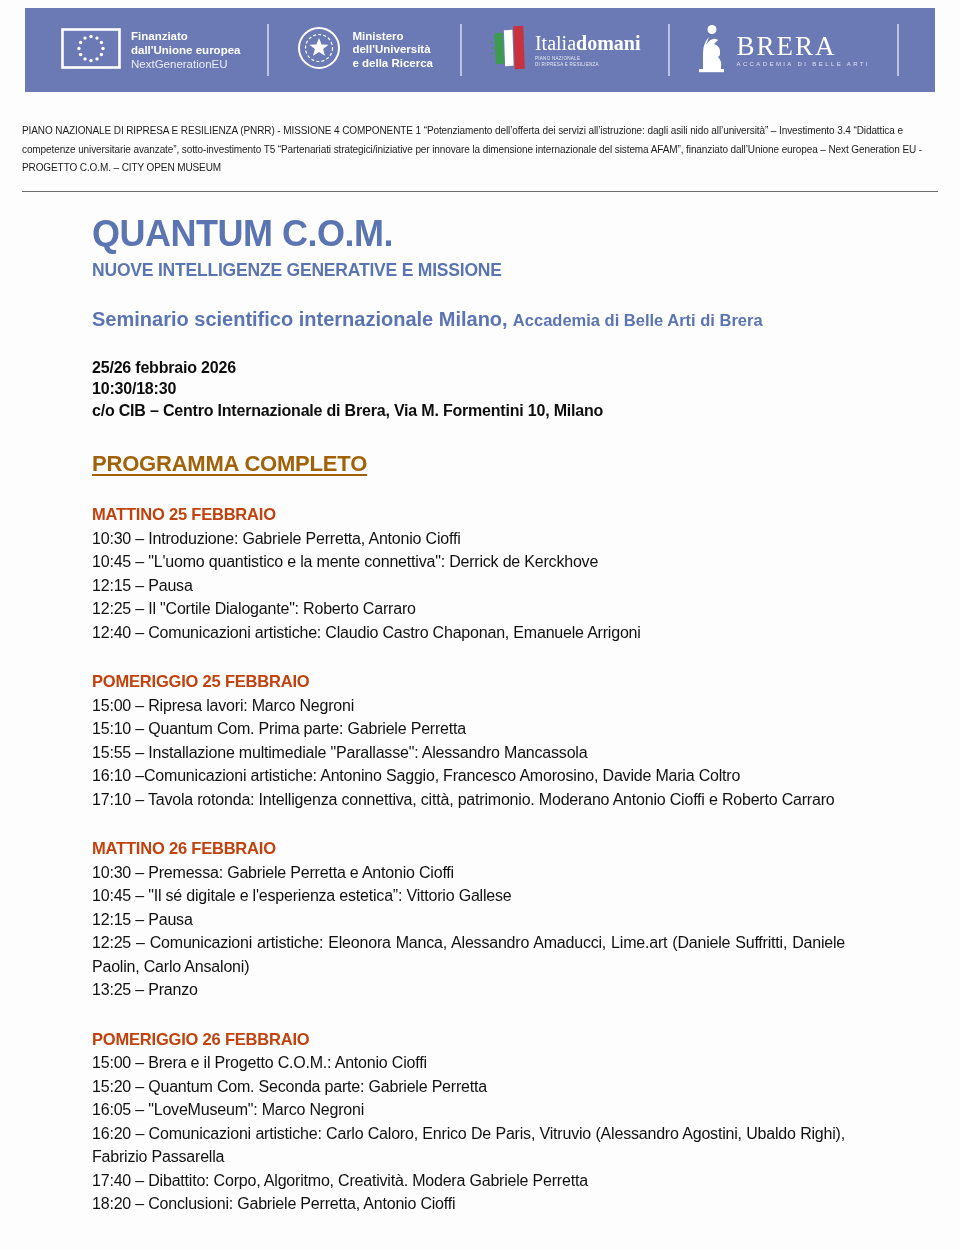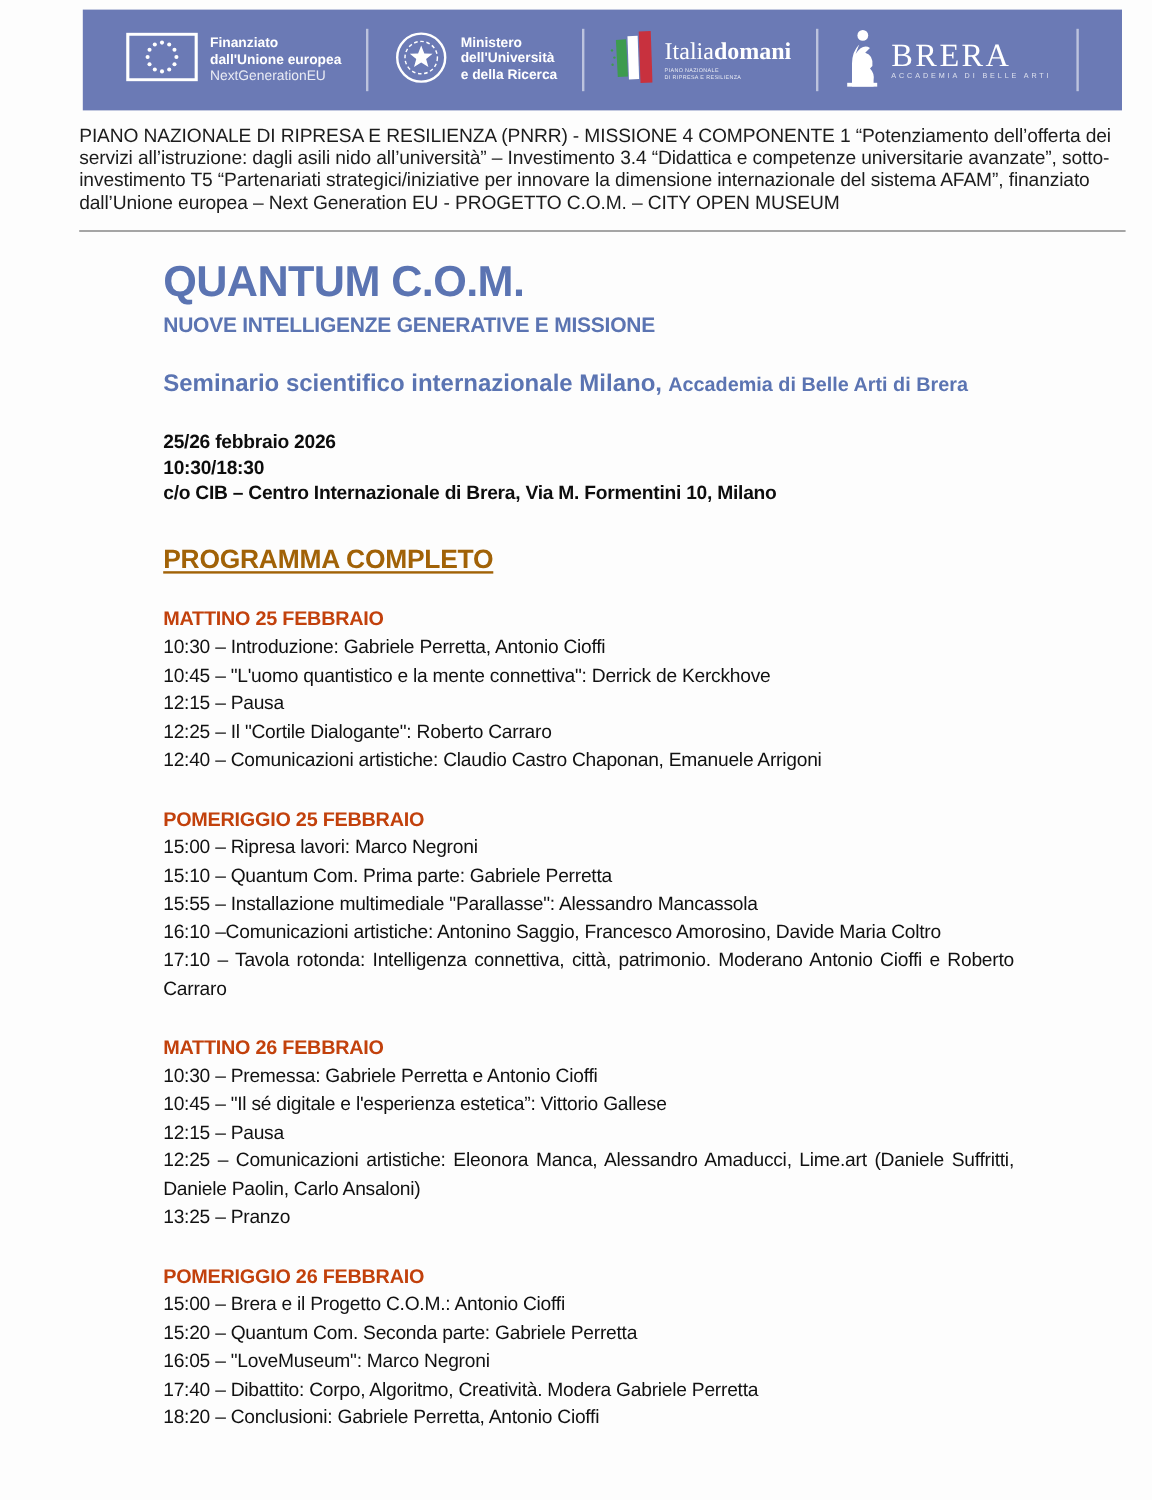--- a/index.html
+++ b/index.html
@@ -1,20 +1,20 @@
 <!DOCTYPE html>
 <html><head>
 <meta charset="utf-8">
 <style>
   * { margin:0; padding:0; box-sizing:border-box; }
   html,body { background:#ffffff; }
   .page {
     position:relative; width:960px; height:1250px; margin:0 auto;
     background:#fdfdfd; overflow:hidden;
-    font-family:"Liberation Sans", sans-serif; color:#141414;padding-left:44px;
+    font-family:"Liberation Sans", sans-serif; color:#141414;
   }
 
   
   .banner {
     margin:8px 25px 0 25px; height:84px; background:#6b7ab5;
     display:flex; align-items:center; justify-content:space-between;
     padding:0 36px;
   }
   .logo-group { display:flex; align-items:center; gap:10px; color:#fff; }
   .v-sep { width:2px; height:52px; background:rgba(255,255,255,.55); flex:0 0 auto; }
@@ -30,21 +30,21 @@
 
   .brera-text .brera-title { font-family:"Liberation Serif", serif; font-size:27px; line-height:26px; letter-spacing:2px; }
   .brera-text .brera-sub { font-size:6px; letter-spacing:2.4px; color:rgba(255,255,255,.78); margin-top:2px; }
 
   .com-text { font-size:18.5px; font-weight:bold; line-height:16.5px; letter-spacing:-0.3px; }
   .com-text .open { font-style:italic; }
   .com-text .museum { color:#0f1727; display:block; }
 
   
   .disclaimer {
-    margin:13px 22px 0 22px; font-size:16px; line-height:18.6px;
+    margin:30px 22px 0 22px; font-size:10px; line-height:18.6px;
     color:#1c1c1c; letter-spacing:-0.1px;
   }
   .rule { border:none; border-top:1.5px solid #6d6d6d; margin:13px 22px 0 22px; }
 
   
   .content { margin:0 115px 0 92px; }
   .title { margin-top:21px; font-size:36px; font-weight:bold; letter-spacing:-0.5px; color:#5b74b2; }
   .subtitle { margin-top:5px; font-size:17.5px; font-weight:bold; letter-spacing:-0.2px; color:#5b74b2; }
   .seminar { margin-top:27px; color:#5b74b2; font-weight:bold; }
   .seminar .main { font-size:20px; }
@@ -203,18 +203,19 @@
       <p>12:15 – Pausa</p>
       <p class="j">12:25 – Comunicazioni artistiche: Eleonora Manca, Alessandro Amaducci, Lime.art (Daniele Suffritti, Daniele Paolin, Carlo Ansaloni)</p>
       <p>13:25 – Pranzo</p>
     </div>
 
     <div class="section">
       <h4>POMERIGGIO 26 FEBBRAIO</h4>
       <p>15:00 – Brera e il Progetto C.O.M.: Antonio Cioffi</p>
       <p>15:20 – Quantum Com. Seconda parte: Gabriele Perretta</p>
       <p>16:05 – "LoveMuseum": Marco Negroni</p>
+      <p class="j">16:20 – Comunicazioni artistiche: Carlo Caloro, Enrico De Paris, Vitruvio (Alessandro Agostini, Ubaldo Righi), Fabrizio Passarella</p>
       <p>17:40 – Dibattito: Corpo, Algoritmo, Creatività. Modera Gabriele Perretta</p>
       <p>18:20 – Conclusioni: Gabriele Perretta, Antonio Cioffi</p>
     </div>
 
   </div>
 </div>
 
 </body></html>

